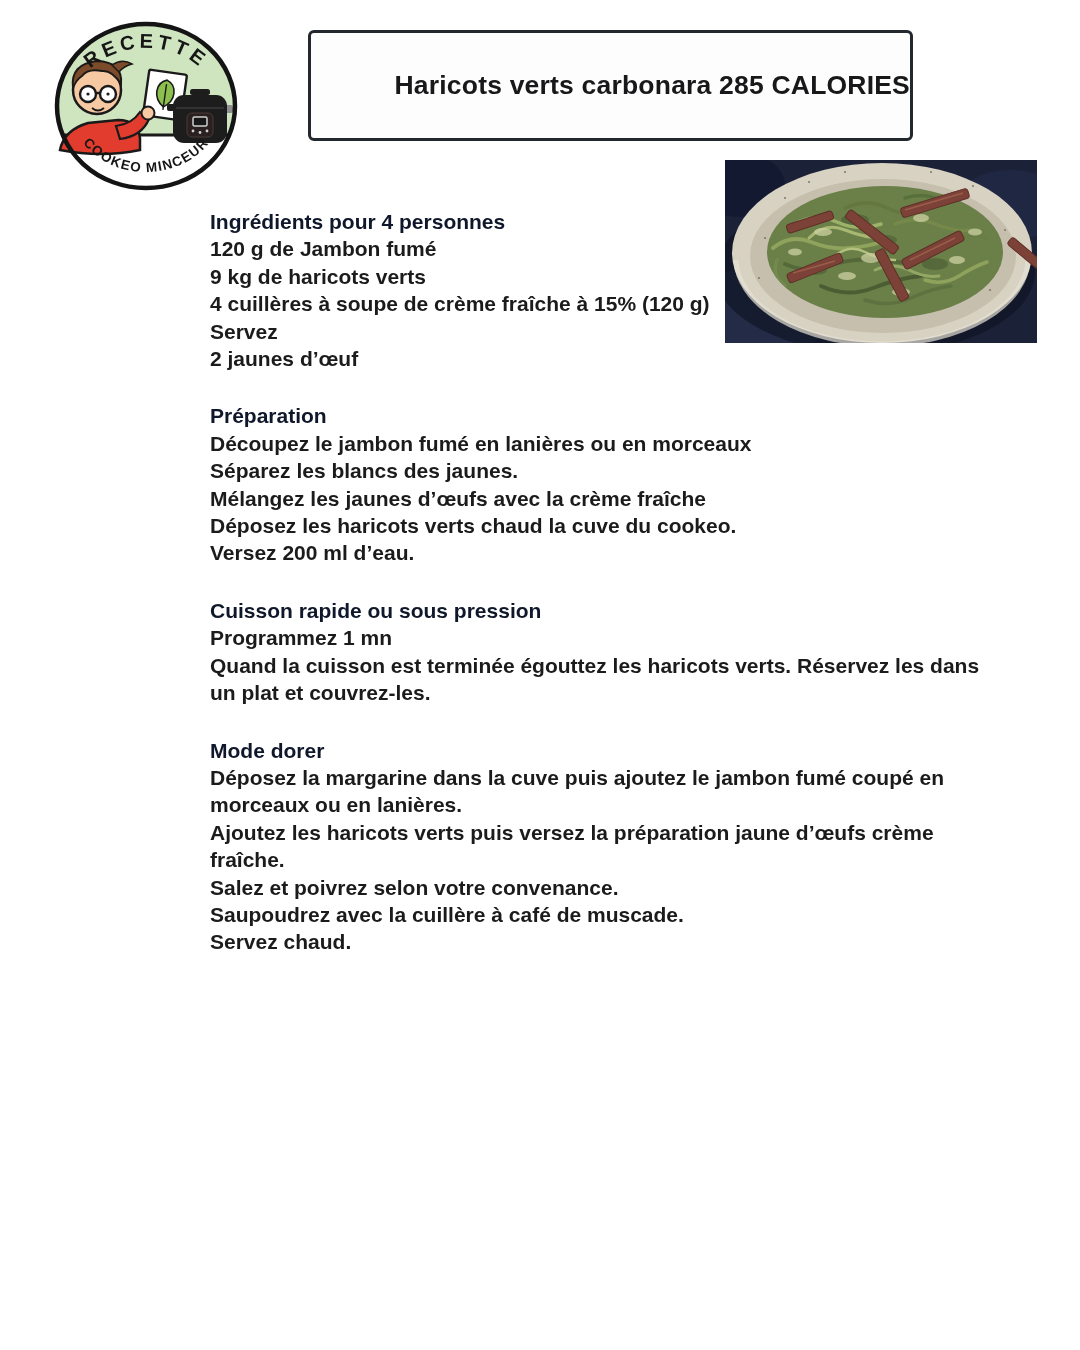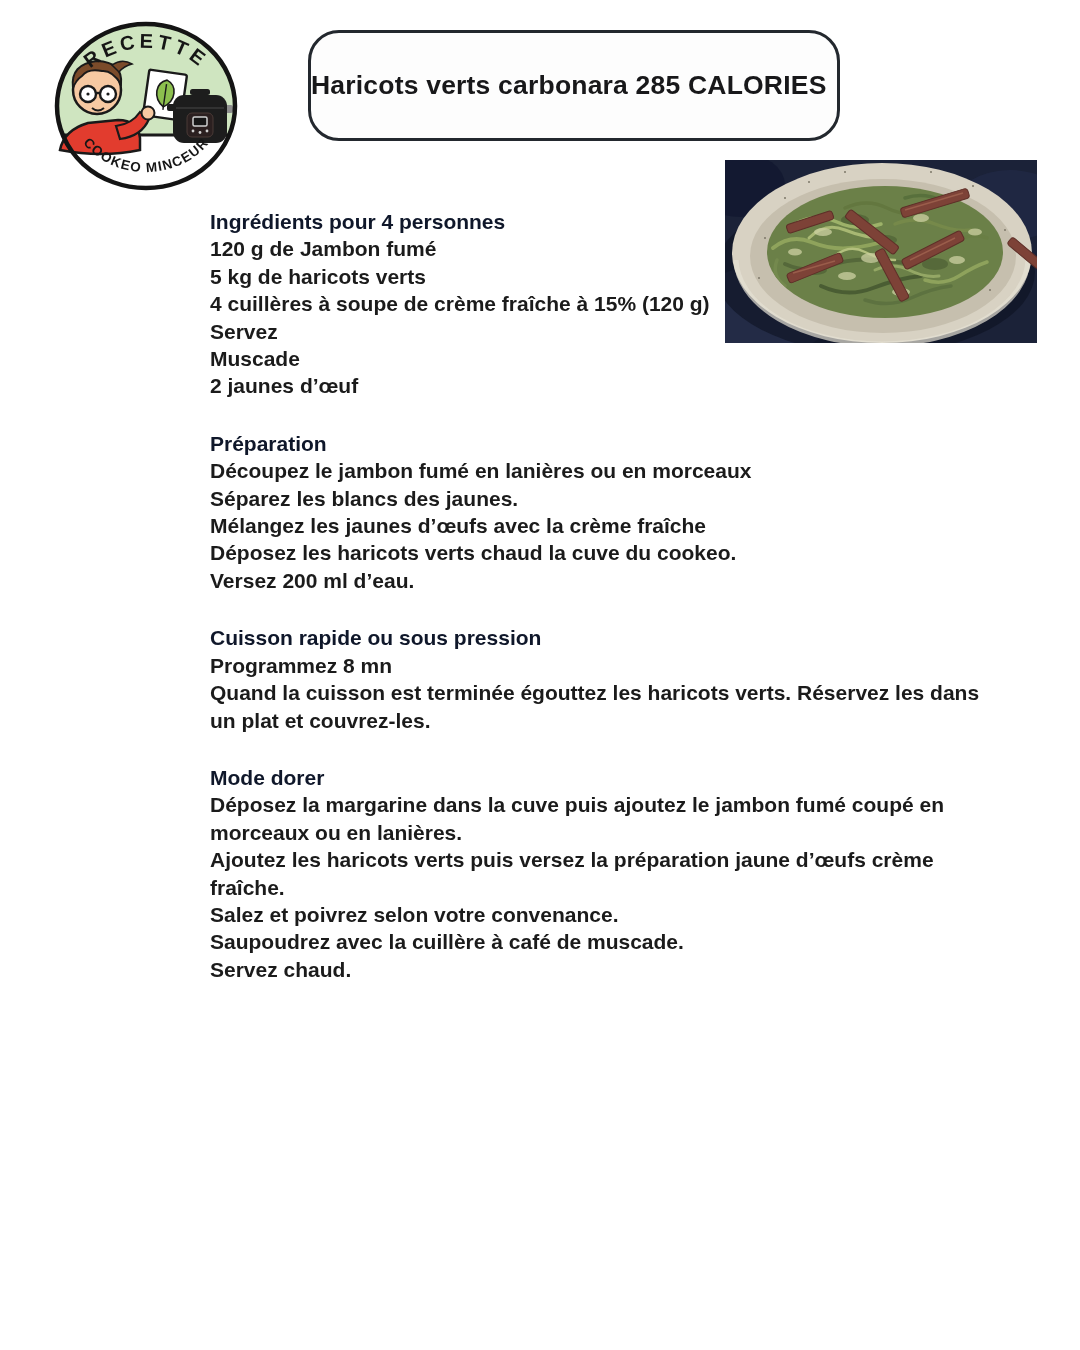--- a/index.html
+++ b/index.html
@@ -4,23 +4,23 @@
 <style>
   html,body{margin:0;padding:0;background:#ffffff;}
   body{width:1080px;height:1350px;position:relative;overflow:hidden;
        font-family:"Liberation Sans",sans-serif;}
   .page{position:absolute;inset:0;background:#ffffff;}
 
   
   .logo{position:absolute;left:52px;top:20px;width:190px;height:172px;}
 
   
-  .title-box{position:absolute;left:308px;top:30px;width:532px;height:111px;
-             box-sizing:border-box;border:3px solid #23282e;border-radius:31px;
-             background:#fdfdfd;display:flex;align-items:center;justify-content:flex-start;}
+  .title-box{position:absolute;left:308px;top:30px;width:605px;height:111px;
+             box-sizing:border-box;border:3px solid #23282e;border-radius:6px;
+             background:#fdfdfd;display:flex;align-items:center;justify-content:flex-end;}
   .title-box h1{margin:0;font-size:26.5px;font-weight:bold;color:#18181a;
                 letter-spacing:.2px;white-space:nowrap;}
 
   
   .photo{position:absolute;left:725px;top:160px;width:312px;height:183px;display:block;}
 
   
   .recipe-body{position:absolute;left:210px;top:208px;width:840px;
                font-size:21px;font-weight:bold;line-height:27.4px;color:#1b1b1b;}
   .recipe-body section{margin:0 0 30px 0;}
@@ -175,37 +175,36 @@
             <path d="M 68,113 L 110,101"></path>
         </g>
       </g>
     </g>
   </svg>
 
   <main class="recipe-body">
       <section>
         <h2>Ingrédients pour 4 personnes</h2>
         <div class="line">120 g de Jambon fumé</div>
-        <div class="line">5 kg de haricots verts</div>
+        <div class="line">9 kg de haricots verts</div>
         <div class="line">4 cuillères à soupe de crème fraîche à 15% (120 g)</div>
         <div class="line">Servez</div>
-        <div class="line">Muscade</div>
         <div class="line">2 jaunes d’œuf</div>
       </section>
       <section>
         <h2>Préparation</h2>
         <div class="line">Découpez le jambon fumé en lanières ou en morceaux</div>
         <div class="line">Séparez les blancs des jaunes.</div>
         <div class="line">Mélangez les jaunes d’œufs avec la crème fraîche</div>
         <div class="line">Déposez les haricots verts chaud la cuve du cookeo.</div>
         <div class="line">Versez 200 ml d’eau.</div>
       </section>
       <section>
         <h2>Cuisson rapide ou sous pression</h2>
-        <div class="line">Programmez 8 mn</div>
+        <div class="line">Programmez 1 mn</div>
         <div class="line">Quand la cuisson est terminée égouttez les haricots verts. Réservez les dans</div>
         <div class="line">un plat et couvrez-les.</div>
       </section>
       <section>
         <h2>Mode dorer</h2>
         <div class="line">Déposez la margarine dans la cuve puis ajoutez le jambon fumé coupé en</div>
         <div class="line">morceaux ou en lanières.</div>
         <div class="line">Ajoutez les haricots verts puis versez la préparation jaune d’œufs crème</div>
         <div class="line">fraîche.</div>
         <div class="line">Salez et poivrez selon votre convenance.</div>

